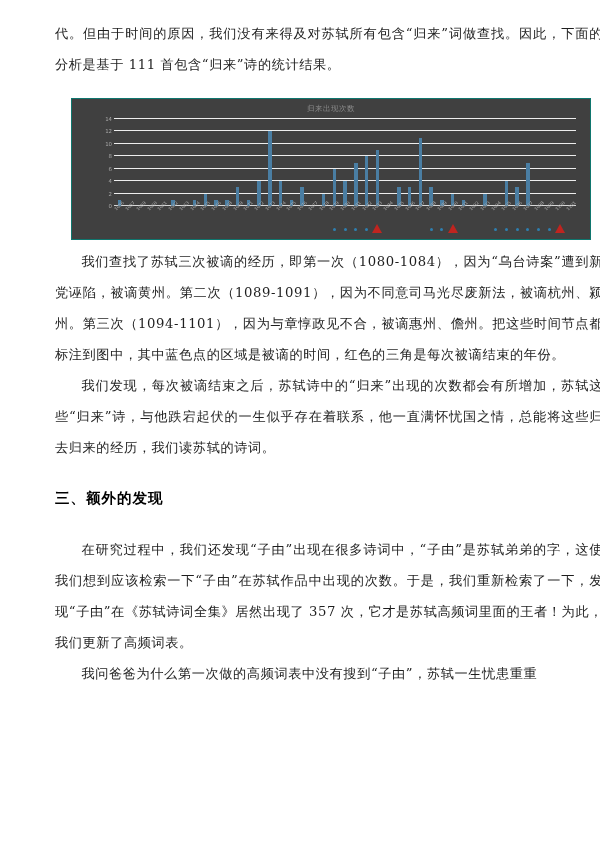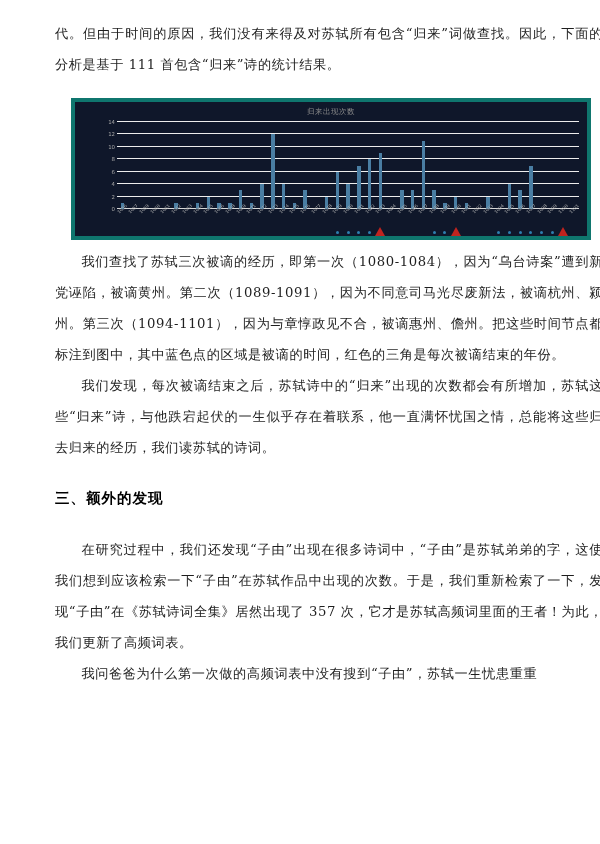--- a/index.html
+++ b/index.html
@@ -41,22 +41,22 @@
 
   
   .chart-wrap{
     margin:10px 0 6px 0;
     padding-left:16px;
   }
   .chart-card{
     position:relative;
     width:520px;
     height:142px;
-    background:#0f172a;
-    border:4px solid #0f766e;
+    background:#404040;
+    border:1px solid #0f766e;
     box-sizing:border-box;
   }
   .chart-title{
     position:absolute;
     top:5px;left:0;right:0;
     text-align:center;
     font-size:7.5px;
     color:#8a8a8a;
     letter-spacing:.5px;
   }

